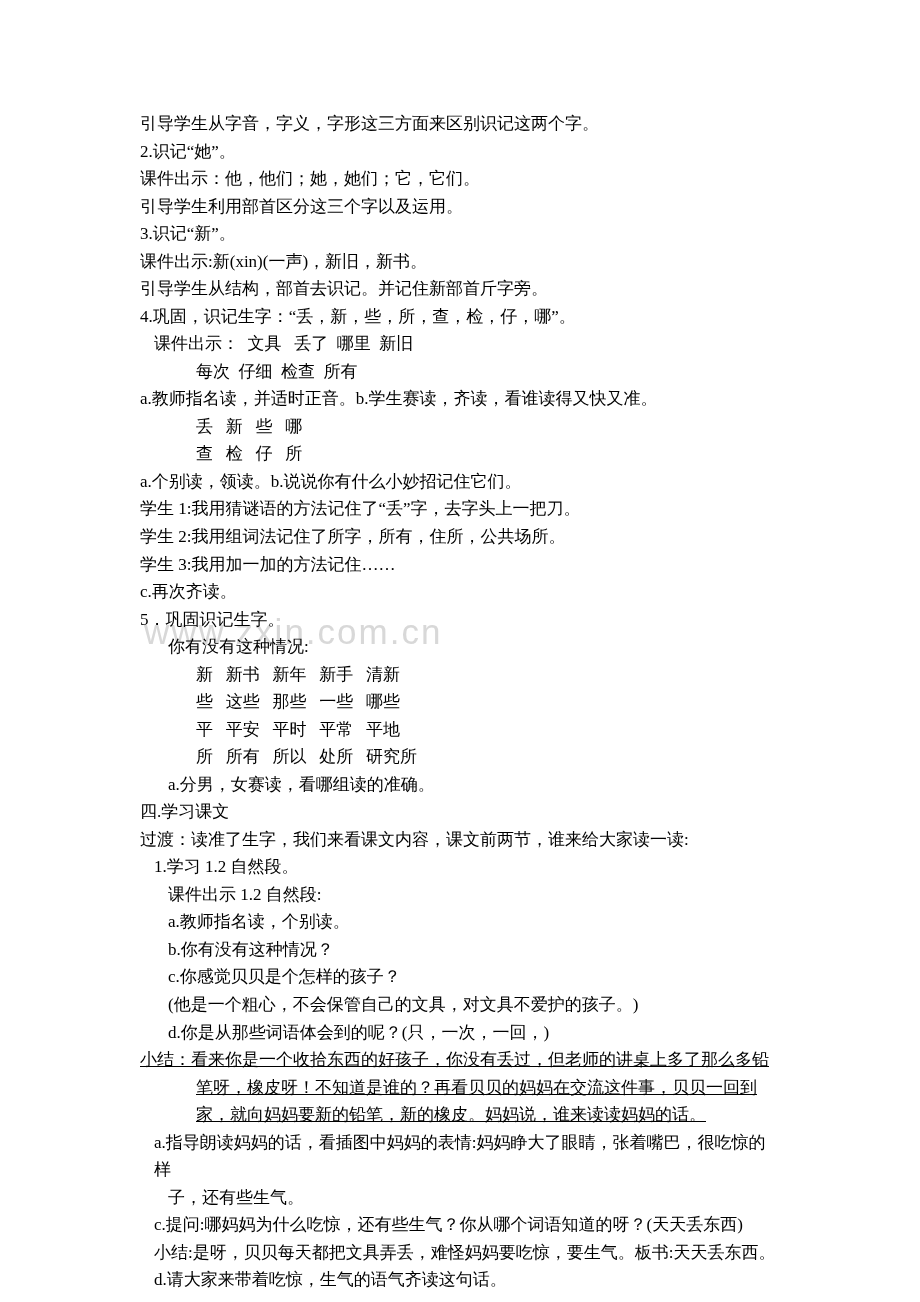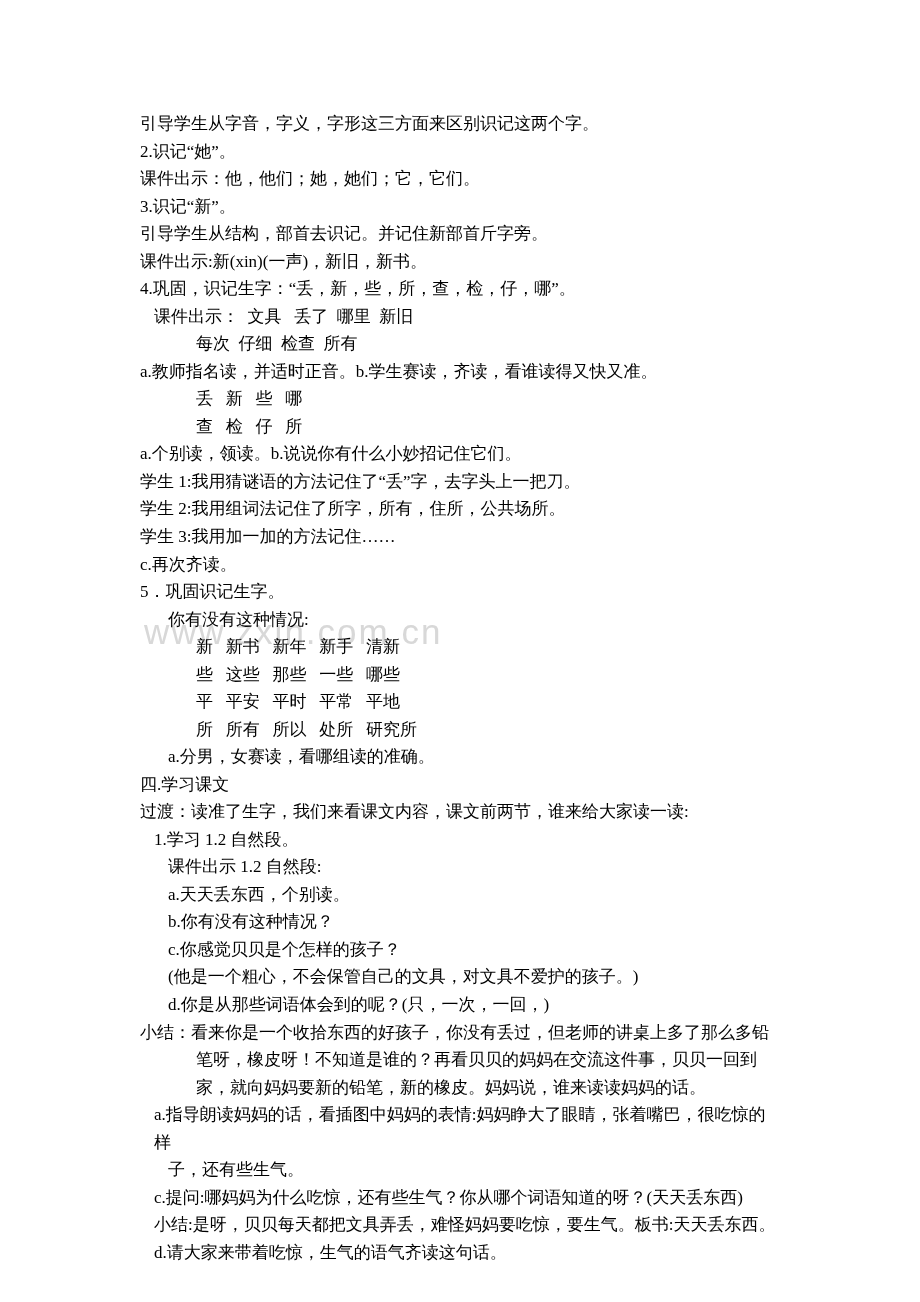--- a/index.html
+++ b/index.html
@@ -31,20 +31,21 @@
   .line {
     white-space: pre-wrap;
     font-family: "Liberation Serif", serif;
   }
   .indent1 { padding-left: 14px; }
   .indent2 { padding-left: 28px; }
   .indent3 { padding-left: 56px; }
   .hang {
     padding-left: 56px;
     text-indent: -56px;
+    text-decoration: underline;
   }
   .watermark {
     position: absolute;
     left: 144px;
     top: 612px;
     z-index: 1;
     font-family: "Liberation Sans", sans-serif;
     font-size: 35px;
     letter-spacing: 2px;
     color: #d8d8d8;
@@ -60,23 +61,24 @@
 
   <div class="watermark">
     <span>www.zxin.com.cn</span>
   </div>
 
   <div class="doc">
 
     <div class="line">引导学生从字音，字义，字形这三方面来区别识记这两个字。</div>
     <div class="line">2.识记“她”。</div>
     <div class="line">课件出示：他，他们；她，她们；它，它们。</div>
+    <div class="line">引导学生利用部首区分这三个字以及运用。</div>
     <div class="line">3.识记“新”。</div>
+    <div class="line">课件出示:新(xin)(一声)，新旧，新书。</div>
     <div class="line">引导学生从结构，部首去识记。并记住新部首斤字旁。</div>
-    <div class="line">课件出示:新(xin)(一声)，新旧，新书。</div>
     <div class="line">4.巩固，识记生字：“丢，新，些，所，查，检，仔，哪”。</div>
     <div class="line indent1">课件出示：  文具   丢了  哪里  新旧</div>
     <div class="line indent3">每次  仔细  检查  所有</div>
     <div class="line">a.教师指名读，并适时正音。b.学生赛读，齐读，看谁读得又快又准。</div>
     <div class="line indent3">丢   新   些   哪</div>
     <div class="line indent3">查   检   仔   所</div>
     <div class="line">a.个别读，领读。b.说说你有什么小妙招记住它们。</div>
     <div class="line">学生 1:我用猜谜语的方法记住了“丢”字，去字头上一把刀。</div>
     <div class="line">学生 2:我用组词法记住了所字，所有，住所，公共场所。</div>
     <div class="line">学生 3:我用加一加的方法记住……</div>
@@ -85,21 +87,21 @@
     <div class="line indent2">你有没有这种情况:</div>
     <div class="line indent3">新   新书   新年   新手   清新</div>
     <div class="line indent3">些   这些   那些   一些   哪些</div>
     <div class="line indent3">平   平安   平时   平常   平地</div>
     <div class="line indent3">所   所有   所以   处所   研究所</div>
     <div class="line indent2">a.分男，女赛读，看哪组读的准确。</div>
     <div class="line">四.学习课文</div>
     <div class="line">过渡：读准了生字，我们来看课文内容，课文前两节，谁来给大家读一读:</div>
     <div class="line indent1">1.学习 1.2 自然段。</div>
     <div class="line indent2">课件出示 1.2 自然段:</div>
-    <div class="line indent2">a.天天丢东西，个别读。</div>
+    <div class="line indent2">a.教师指名读，个别读。</div>
     <div class="line indent2">b.你有没有这种情况？</div>
     <div class="line indent2">c.你感觉贝贝是个怎样的孩子？</div>
     <div class="line indent2">(他是一个粗心，不会保管自己的文具，对文具不爱护的孩子。)</div>
     <div class="line indent2">d.你是从那些词语体会到的呢？(只，一次，一回，)</div>
 
     <div class="line hang"><span>小结：</span><span>看来你是一个收拾东西的好孩子，你没有丢过，但老师的讲桌上多了那么多铅笔呀，橡皮呀！不知道是谁的？再看贝贝的妈妈在交流这件事，贝贝一回到家，就向妈妈要新的铅笔，新的橡皮。妈妈说，谁来读读妈妈的话。</span></div>
 
     <div class="line indent1">a.指导朗读妈妈的话，看插图中妈妈的表情:妈妈睁大了眼睛，张着嘴巴，很吃惊的样</div>
     <div class="line indent2">子，还有些生气。</div>
     <div class="line indent1">c.提问:哪妈妈为什么吃惊，还有些生气？你从哪个词语知道的呀？(天天丢东西)</div>

